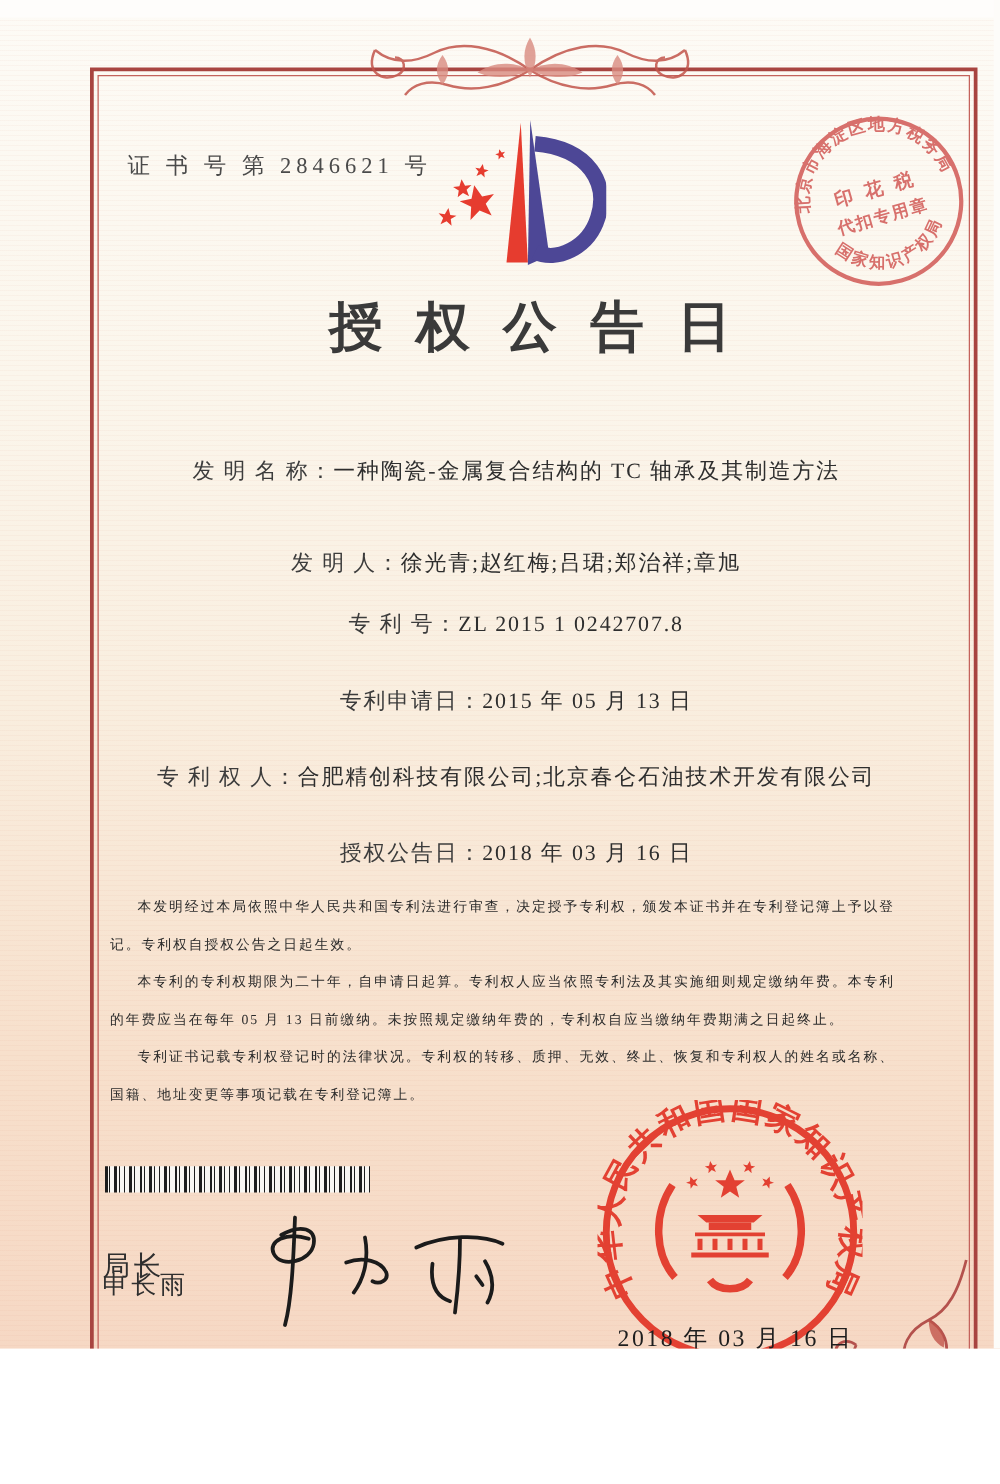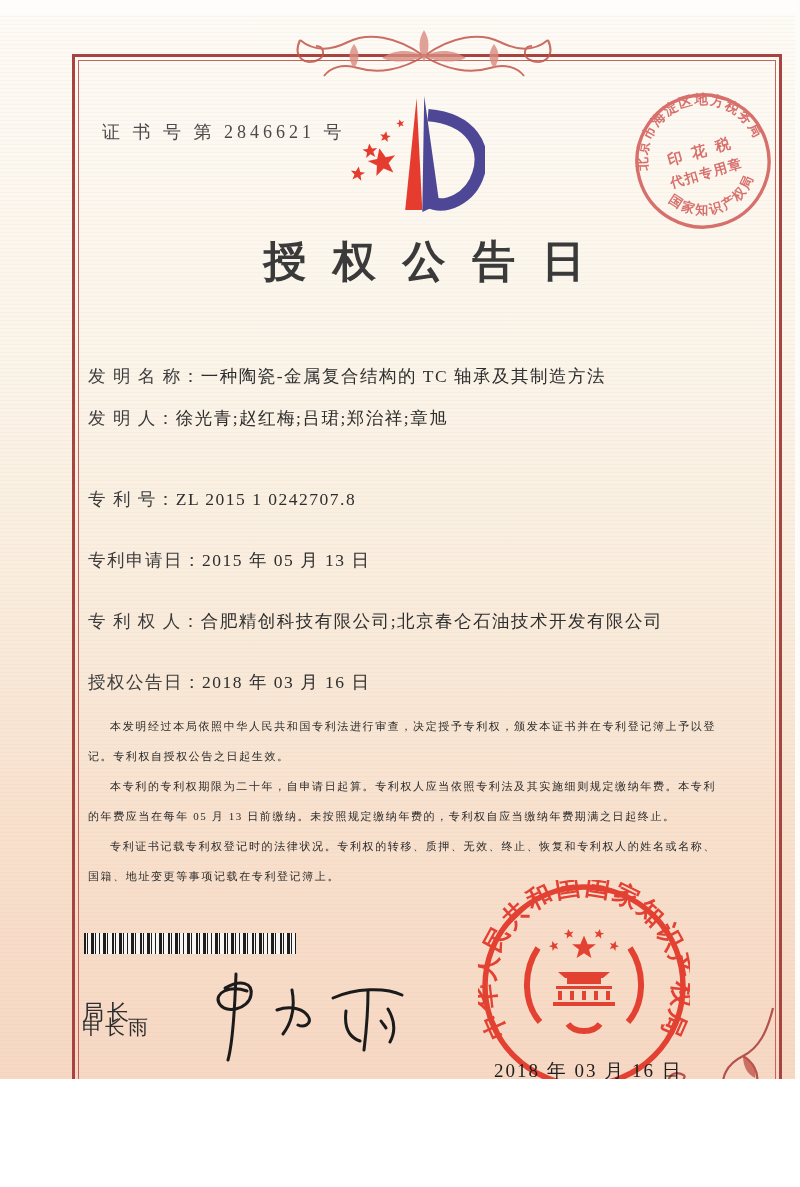--- a/index.html
+++ b/index.html
@@ -10,24 +10,24 @@
       linear-gradient(180deg,#fdfbf6 0%,#fbf6ec 28%,#f9eedf 52%,#f7e0cc 78%,#f6d8c4 100%);}
   .photo-edge-top{position:absolute;left:0;top:0;width:100%;height:14px;background:#fefdfb;}
   .photo-edge-right{position:absolute;right:0;top:0;width:5px;height:100%;background:#fdfcf9;}
   .frame{position:absolute;left:72px;top:54px;width:704px;height:1102px;
     border:3px solid #a84440;}
   .frame-inner{position:absolute;left:3px;top:3px;right:3px;bottom:3px;border:1px solid #c4635c;}
   .cert-no{position:absolute;left:102px;top:120px;font-size:18px;letter-spacing:4px;color:#4a4a4a;}
   .logo{position:absolute;left:333px;top:90px;width:152px;height:128px;}
   .title{position:absolute;left:72px;top:233px;width:704px;text-align:center;
     font-size:43px;font-weight:600;letter-spacing:0.62em;text-indent:0.62em;color:#3a3a3a;}
-  .field-row{position:absolute;left:88px;width:650px;font-size:17.5px;color:#333;letter-spacing:1.5px;}
+  .field-row{position:absolute;left:88px;width:650px;font-size:17.5px;color:#333;letter-spacing:1.5px;text-align:center;}
   .field-row .lbl{color:#3c3c3c;}
   .field-row .val{color:#2e2e2e;}
-  .r0{top:364px}.r1{top:406px}.r2{top:487px}.r3{top:548px}.r4{top:609px}.r5{top:670px}
+  .r0{top:364px}.r1{top:438px}.r2{top:487px}.r3{top:548px}.r4{top:609px}.r5{top:670px}
   .paras{position:absolute;left:88px;top:711px;width:628px;font-size:11px;line-height:30px;
     color:#2b2b2b;letter-spacing:1.6px;text-align:justify;}
   .paras p{margin:0;text-indent:2em;}
   .barcode{position:absolute;left:84px;top:933px;width:212px;height:21px;
     background:repeating-linear-gradient(90deg,
       #1d1d1d 0 2px,#f8f6f2 2px 3px,#1d1d1d 3px 4px,#f8f6f2 4px 7px,
       #1d1d1d 7px 10px,#f8f6f2 10px 11px,#1d1d1d 11px 12px,#f8f6f2 12px 15px,
       #1d1d1d 15px 16px,#f8f6f2 16px 19px,#1d1d1d 19px 22px,#f8f6f2 22px 23px,
       #1d1d1d 23px 24px,#f8f6f2 24px 28px);}
   .director-title{position:absolute;left:82px;top:998px;font-size:22px;letter-spacing:3px;color:#2f2f2f;}

